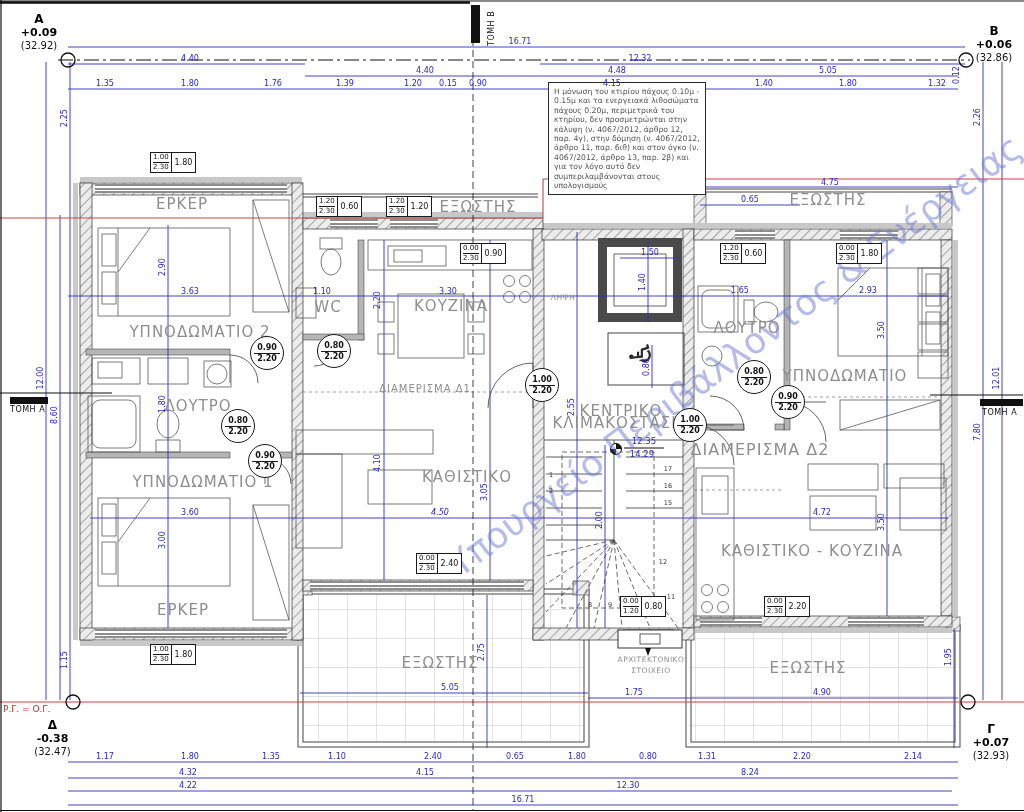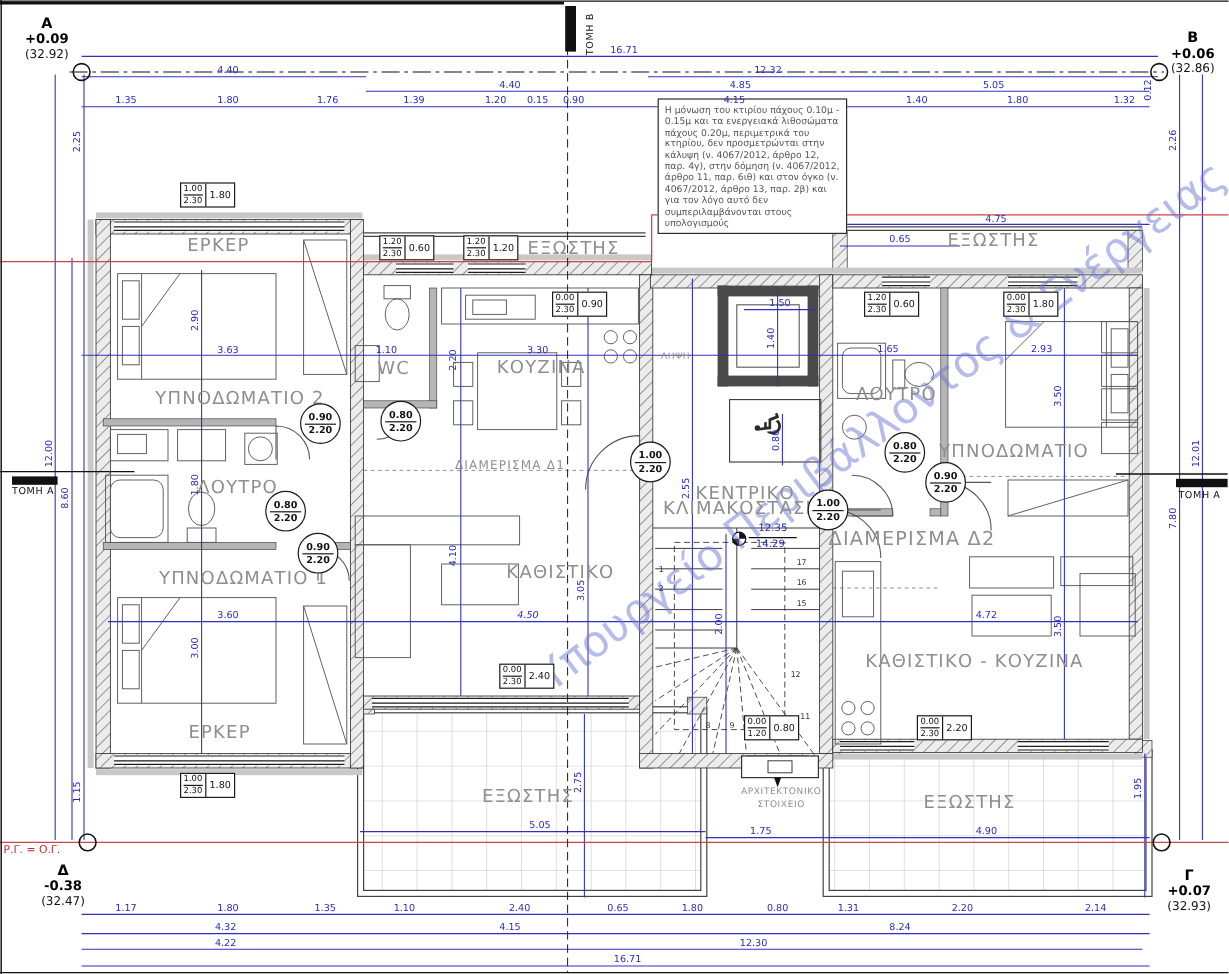--- a/index.html
+++ b/index.html
@@ -399,21 +399,21 @@
   <div class="dim lvl" style="left:642px;top:454px">14.29</div>
 
   <div id="wheelchair">♿</div>
 </div>
 
 <div id="gen" class="lbl-layer">
       <div class="dim" style="left: 520px; top: 42px;">16.71</div>
       <div class="dim" style="left: 190px; top: 59px;">4.40</div>
       <div class="dim" style="left: 640px; top: 59px;">12.32</div>
       <div class="dim" style="left: 425px; top: 71px;">4.40</div>
-      <div class="dim" style="left: 617px; top: 71px;">4.85</div>
+      <div class="dim" style="left: 617px; top: 71px;">4.48</div>
       <div class="dim" style="left: 828px; top: 71px;">5.05</div>
       <div class="dim v" style="left: 957px; top: 75px;">0.12</div>
       <div class="dim" style="left: 105px; top: 84px;">1.35</div>
       <div class="dim" style="left: 190px; top: 84px;">1.80</div>
       <div class="dim" style="left: 273px; top: 84px;">1.76</div>
       <div class="dim" style="left: 345px; top: 84px;">1.39</div>
       <div class="dim" style="left: 413px; top: 84px;">1.20</div>
       <div class="dim" style="left: 448px; top: 84px;">0.15</div>
       <div class="dim" style="left: 478px; top: 84px;">0.90</div>
       <div class="dim" style="left: 612px; top: 84px;">4.15</div>

